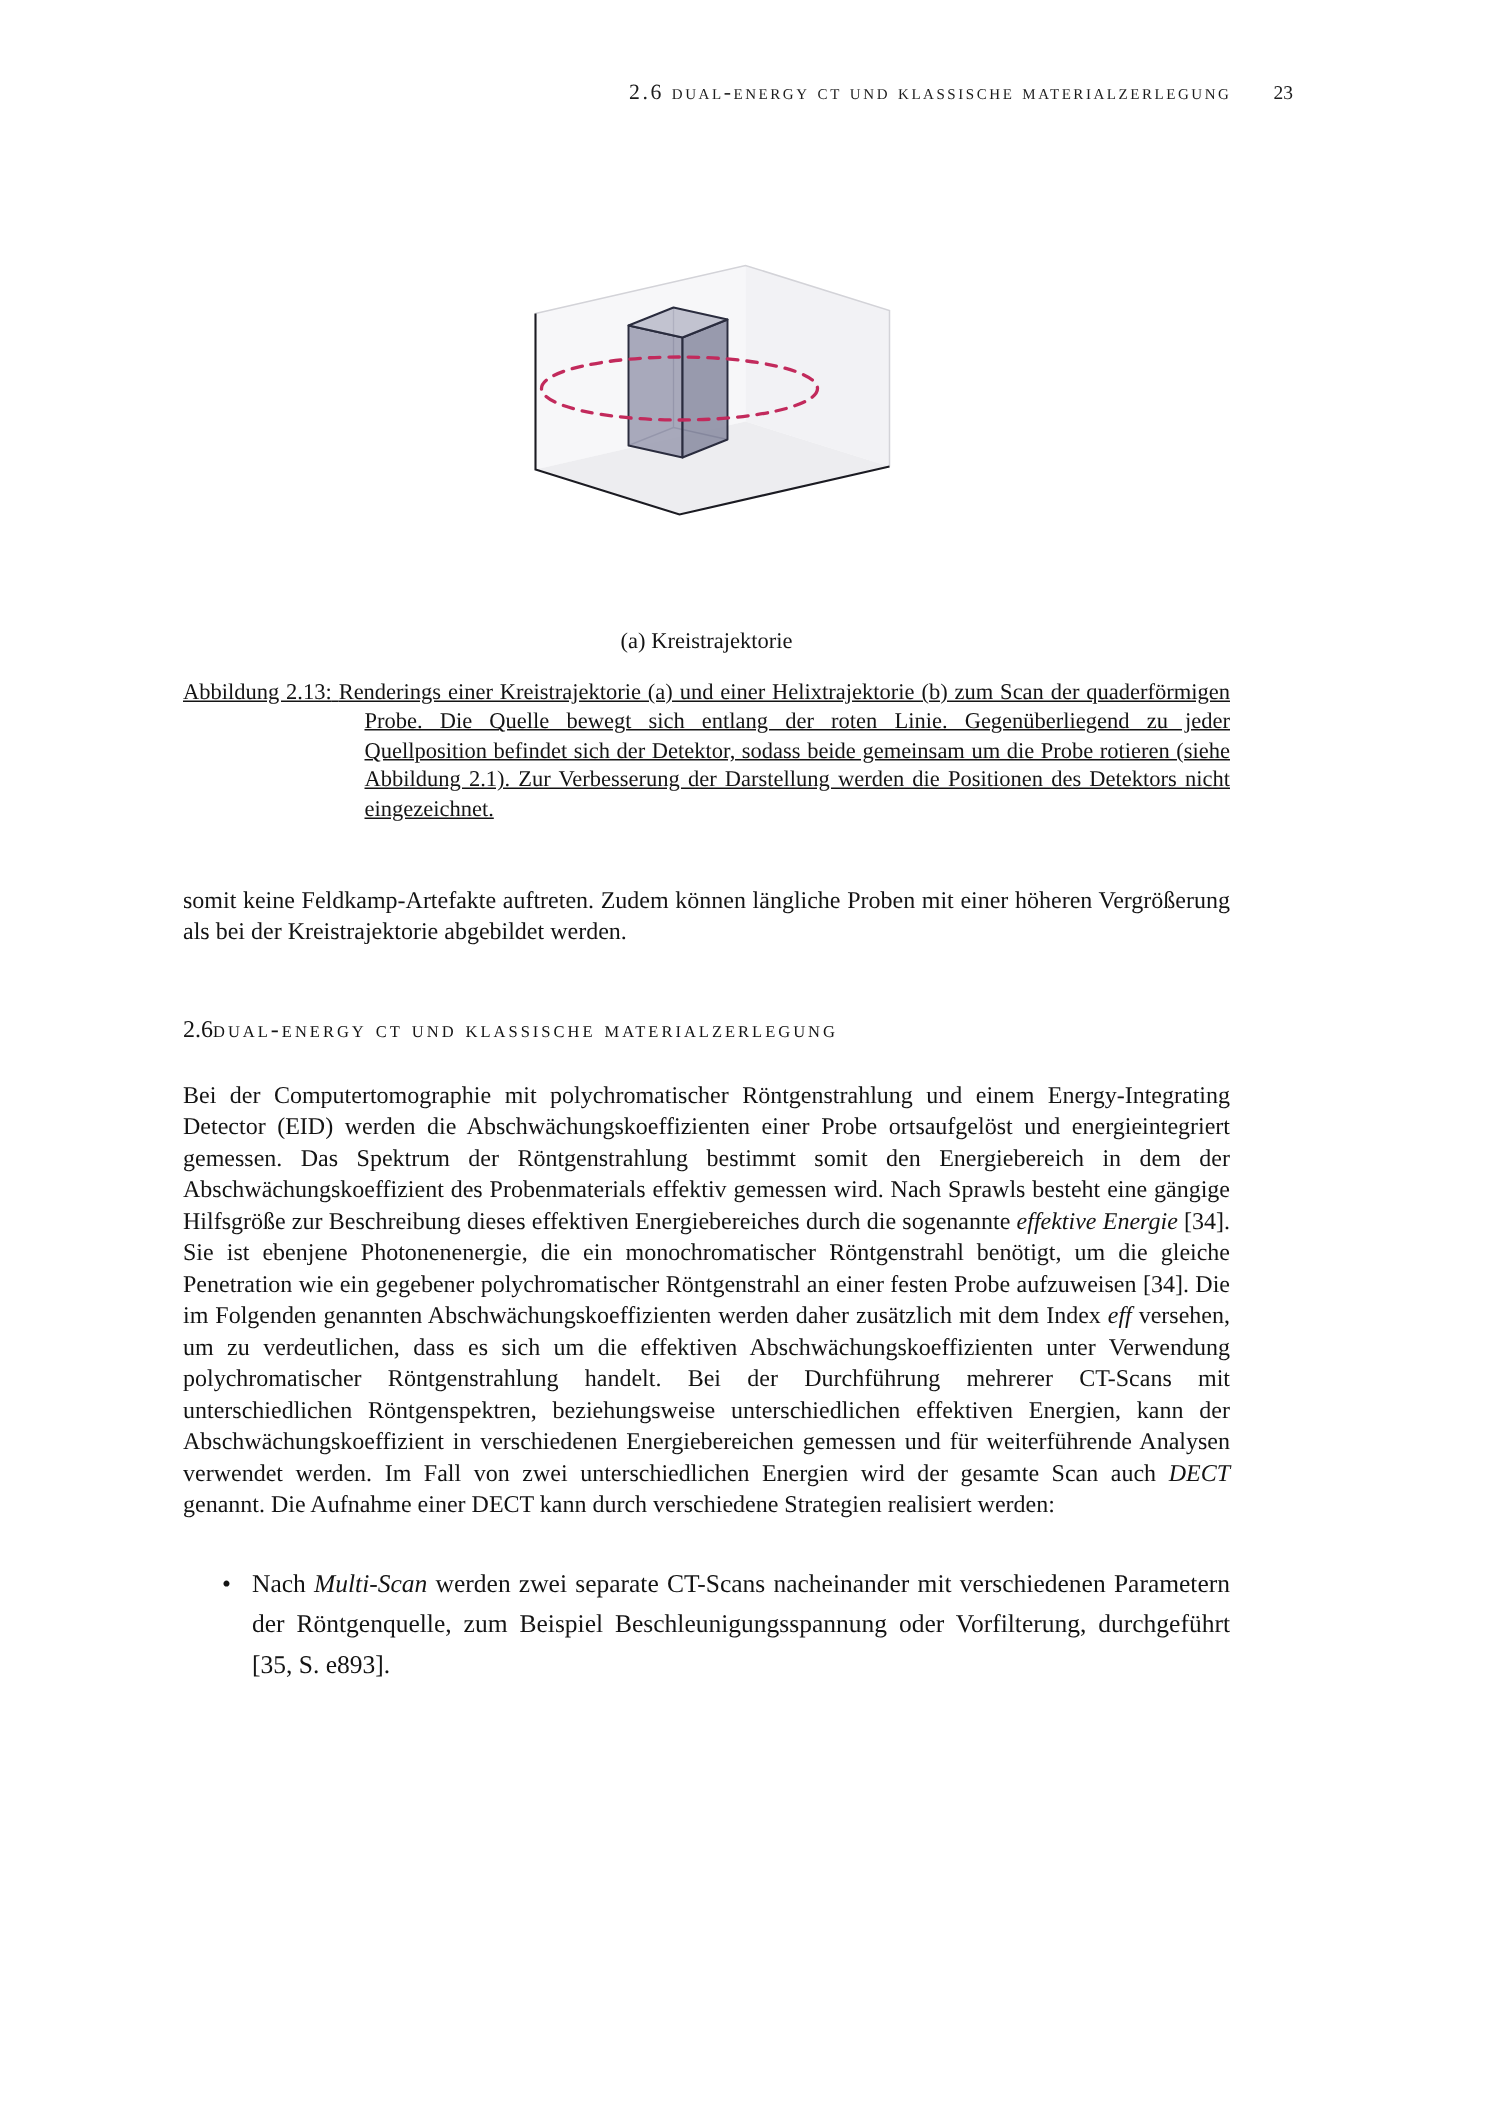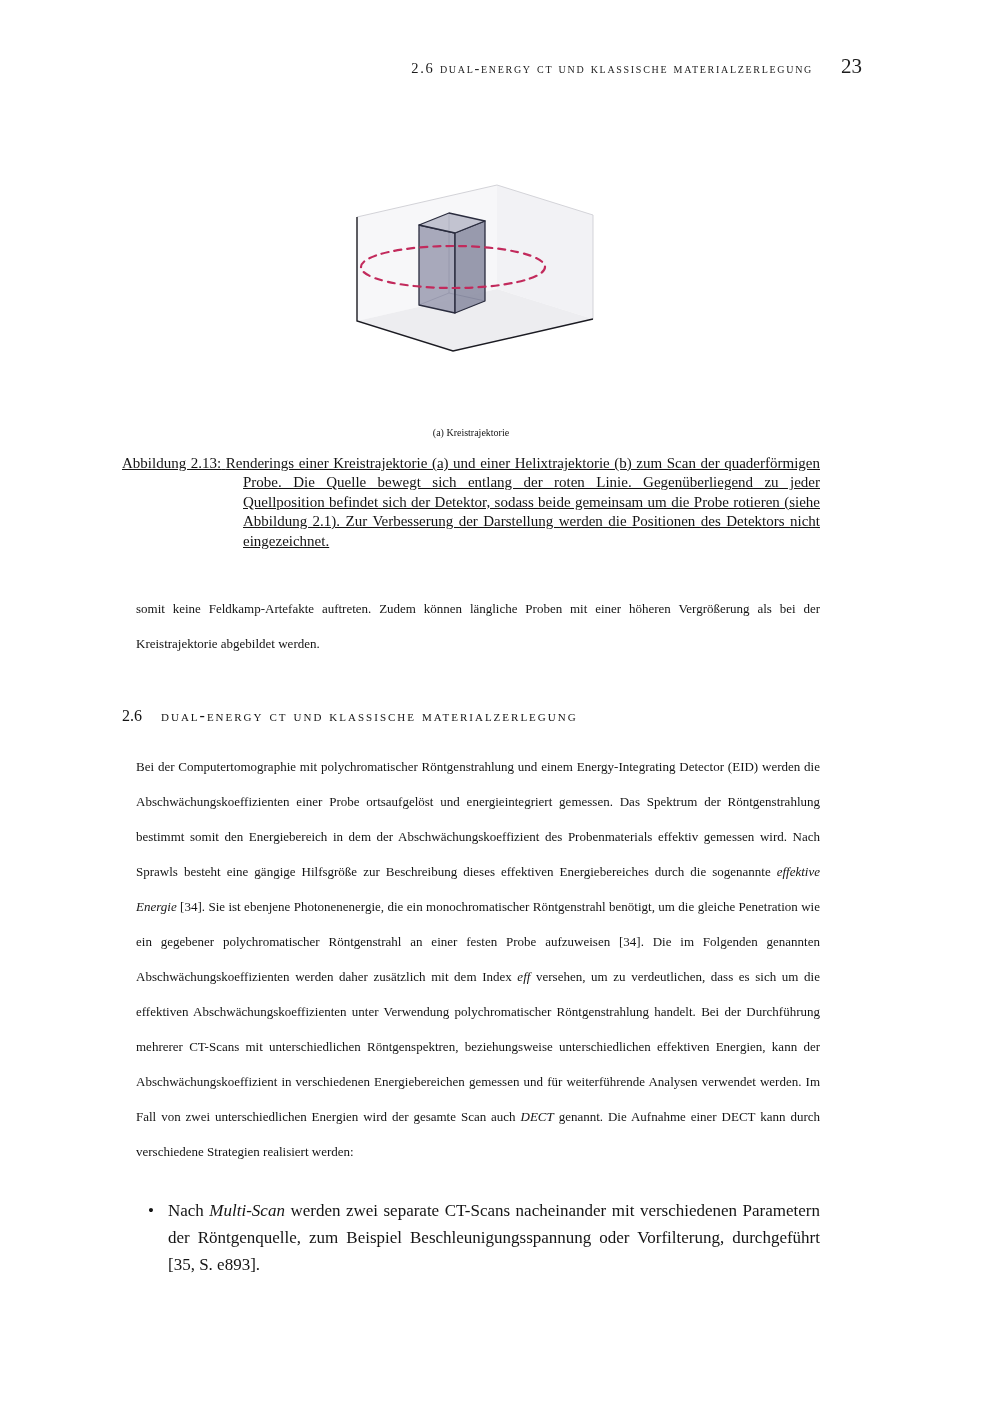--- a/index.html
+++ b/index.html
@@ -23,36 +23,36 @@
     align-items: baseline;
     gap: 28px;
     font-size: 14.5px;
     color: #1c1c1c;
   }
   .rh-title {
     font-variant: small-caps;
     letter-spacing: 1.7px;
     white-space: nowrap;
   }
-  .rh-pagenum { font-size: 21px; }
+  .rh-pagenum { font-size: 13px; }
 
   .content { margin-left: 122px; width: 698px; }
 
   
   .figure-row {
     margin-top: 104px;
     display: flex;
     justify-content: center;
     gap: 82px;
   }
   .subfigure { width: 260px; }
   .subcaption {
     margin-top: 50px;
     text-align: center;
-    font-size: 10px;
+    font-size: 15px;
     color: #141414;
   }
   .figure-caption {
     margin-top: 16px;
     font-size: 15px;
     line-height: 19.4px;
     text-align: justify;
     padding-left: 121px;
     text-indent: -121px;
     text-decoration: underline;
@@ -64,33 +64,32 @@
   .room-floor      { fill: #ededf0; }
   .room-edge-dark  { fill: none; stroke: #1b1b22; stroke-width: 1.4; }
   .room-edge-light { fill: none; stroke: #d3d3d8; stroke-width: 1; }
   .cuboid-face     { stroke: #2a2c3e; stroke-width: 1.3; fill-opacity: 0.85; stroke-linejoin: round; }
   .cuboid-hidden   { fill: none; stroke: #5a5c72; stroke-width: 0.9; opacity: 0.8; }
   .trajectory      { fill: none; stroke-width: 2.2; stroke-dasharray: 7 6; stroke-linecap: round; }
 
   
   .para {
     margin-top: 40px;
-    font-size: 13px;
-    line-height: 35px;
+    font-size: 16px;
+    line-height: 21px;
     text-align: justify;
     hyphens: auto;
-    margin-left: 14px;
   }
   .section-heading {
     margin-top: 46px;
     font-size: 16px;
     color: #141414;
     white-space: nowrap;
   }
-  .sh-number { display: inline-block; margin-right: 19px; }
+  .sh-number { display: inline-block; }
   .sh-title  { font-variant: small-caps; letter-spacing: 2px; }
   .para-main { margin-top: 24px; font-family: Liberation Serif, serif; }
 
   .bullet-item {
     position: relative;
     margin-top: 28px;
     padding-left: 46px;
     font-size: 17px;
     line-height: 27px;
     text-align: justify;

